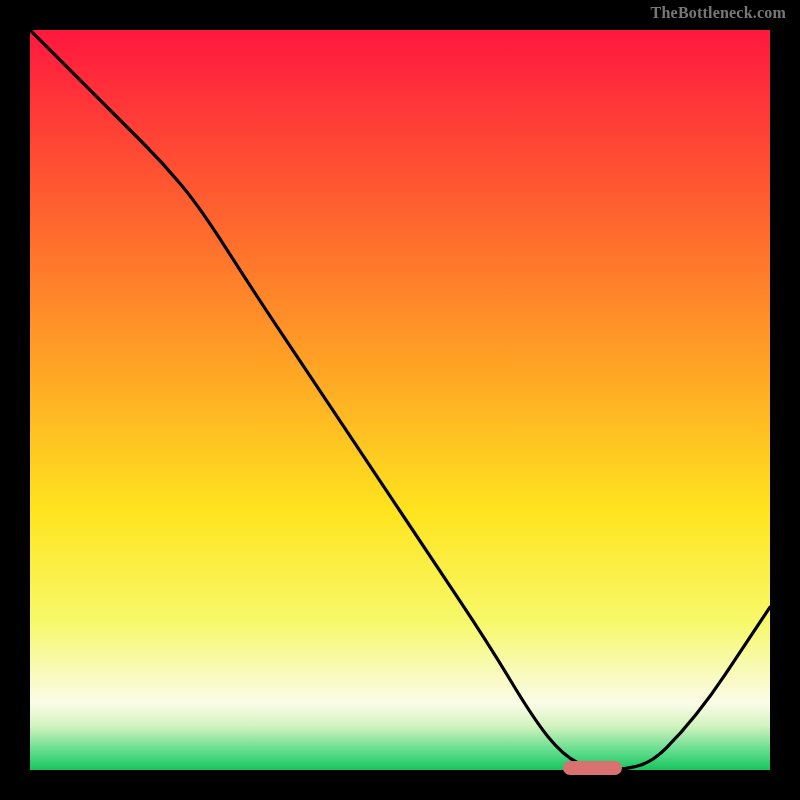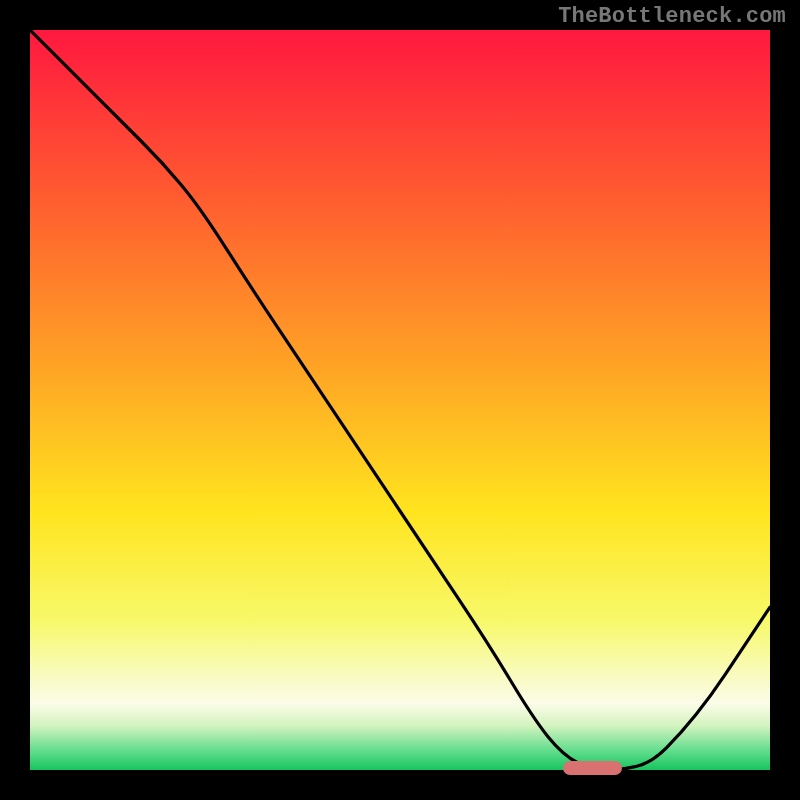--- a/index.html
+++ b/index.html
@@ -13,22 +13,22 @@
   .outer {
     position: relative;
     width: 800px;
     height: 800px;
     background: #000;
   }
   .watermark {
     position: absolute;
     top: 4px;
     right: 14px;
-    font-family: Liberation Mono, monospace;
-    font-size: 22px;
+    font-family: Liberation Serif, serif;
+    font-size: 16px;
     font-weight: 600;
     color: #777;
     letter-spacing: 0.2px;
     user-select: none;
   }
   .plot-frame {
     position: absolute;
     left: 30px;
     top: 30px;
     width: 740px;

